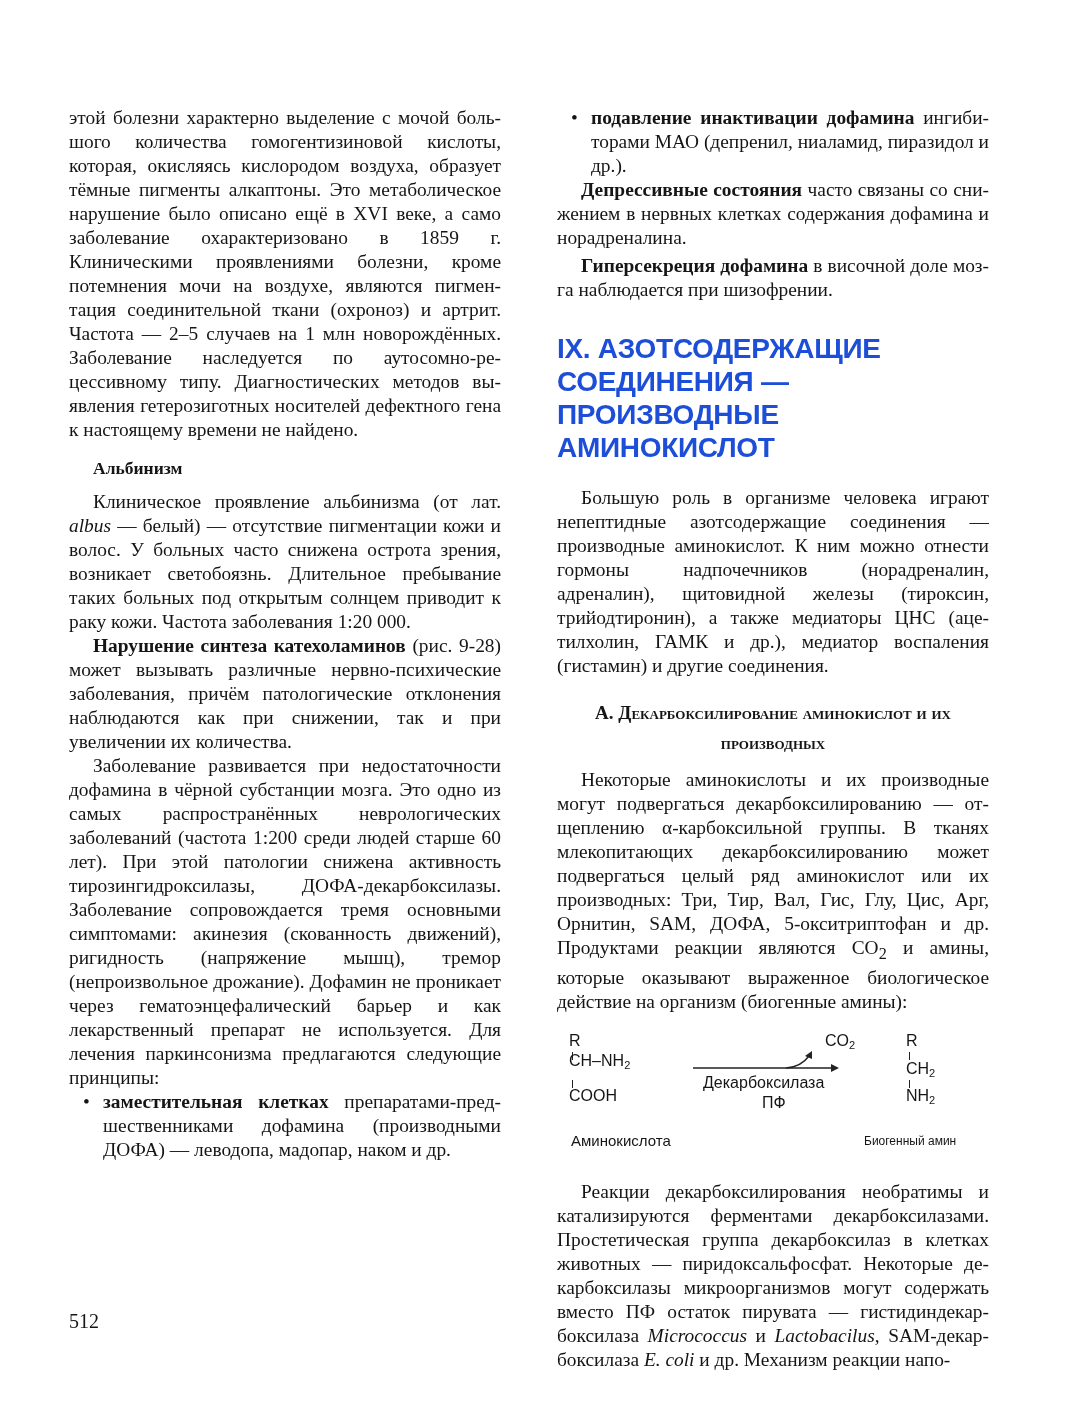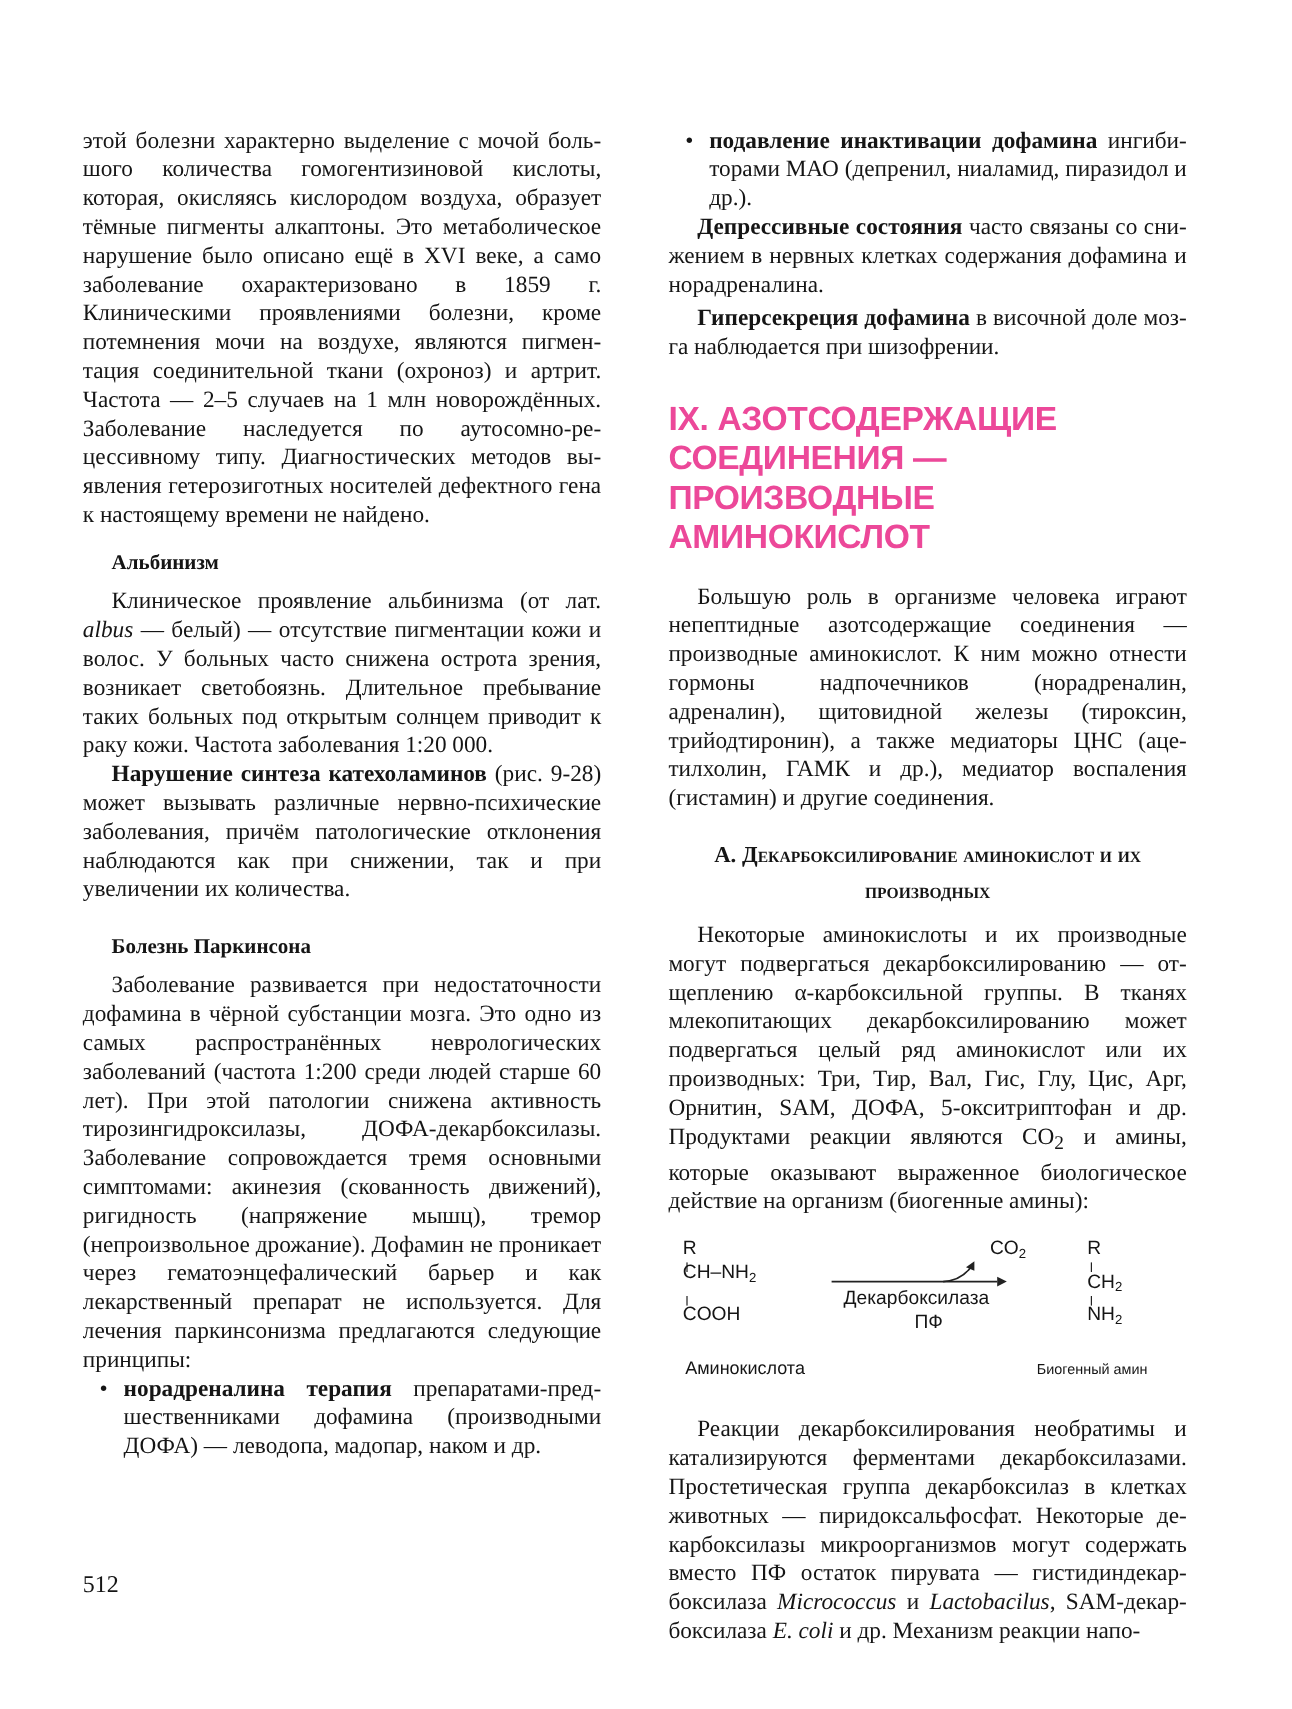--- a/index.html
+++ b/index.html
@@ -43,21 +43,21 @@
     top: 0;
   }
   .chapter-title {
     font-family: "Liberation Sans", "DejaVu Sans", sans-serif;
     font-weight: bold;
     font-size: 28px;
     line-height: 33px;
     margin: 30px 0 22px 0;
     text-align: left;
     letter-spacing: -0.3px;
-    color: #ec4899;
+    color: #1d4ed8;
   }
   .section-title {
     font-weight: bold;
     font-size: 19px;
     line-height: 30px;
     margin: 20px 0 10px 0;
     text-align: center;
     font-variant: small-caps;
   }
   .diagram {
@@ -82,23 +82,22 @@
 </head>
 <body>
 
 <div class="col col-left">
   <p class="noindent">этой болезни характерно выделение с мочой боль­шого количества гомогентизиновой кислоты, которая, окисляясь кислородом воздуха, образу­ет тёмные пигменты алкаптоны. Это метаболи­ческое нарушение было описано ещё в XVI веке, а само заболевание охарактеризовано в 1859 г. Клиническими проявлениями болезни, кроме потемнения мочи на воздухе, являются пигмен­тация соединительной ткани (охроноз) и артрит. Частота — 2–5 случаев на 1 млн новорождён­ных. Заболевание наследуется по аутосомно-ре­цессивному типу. Диагностических методов вы­явления гетерозиготных носителей дефектного гена к настоящему времени не найдено.</p>
 
   <div class="subhead">Альбинизм</div>
   <p><span>Клиническое проявление альбинизма (от лат. </span><i>albus</i><span> — белый) — отсутствие пигментации кожи и волос. У больных часто снижена острота зре­ния, возникает светобоязнь. Длительное пребы­вание таких больных под открытым солнцем при­водит к раку кожи. Частота заболевания 1:20 000.</span></p>
   <p><b>Нарушение синтеза катехоламинов</b><span> (рис. 9-28) может вызывать различные нервно-психические заболевания, причём патологические отклоне­ния наблюдаются как при снижении, так и при увеличении их количества.</span></p>
 
-  <div class="subhead" style="margin-top:22px">Болезнь Паркинсона</div>
   <p>Заболевание развивается при недостаточнос­ти дофамина в чёрной субстанции мозга. Это одно из самых распространённых неврологичес­ких заболеваний (частота 1:200 среди людей старше 60 лет). При этой патологии снижена активность тирозингидроксилазы, ДОФА-декар­боксилазы. Заболевание сопровождается тремя основными симптомами: акинезия (скованность движений), ригидность (напряжение мышц), тремор (непроизвольное дрожание). Дофамин не проникает через гематоэнцефалический ба­рьер и как лекарственный препарат не исполь­зуется. Для лечения паркинсонизма предлага­ются следующие принципы:</p>
-  <p class="bullet"><span class="dot">•</span><b>норадреналина терапия</b><span> препаратами-пред­шественниками дофамина (производными ДОФА) — леводопа, мадопар, наком и др.</span></p>
+  <p class="bullet"><span class="dot">•</span><b>заместительная клетках</b><span> препаратами-пред­шественниками дофамина (производными ДОФА) — леводопа, мадопар, наком и др.</span></p>
 </div>
 
 <div class="col col-right">
   <p class="bullet"><span class="dot">•</span><b>подавление инактивации дофамина</b><span> ингиби­торами МАО (депренил, ниаламид, пира­зидол и др.).</span></p>
   <p><b>Депрессивные состояния</b><span> часто связаны со сни­жением в нервных клетках содержания дофа­мина и норадреналина.</span></p>
   <p style="margin-top:4px"><b>Гиперсекреция дофамина</b><span> в височной доле моз­га наблюдается при шизофрении.</span></p>
 
   <h1 class="chapter-title">IX. АЗОТСОДЕРЖАЩИЕ СОЕДИНЕНИЯ — ПРОИЗВОДНЫЕ АМИНОКИСЛОТ</h1>
   <p>Большую роль в организме человека играют непептидные азотсодержащие соединения — производные аминокислот. К ним можно отне­сти гормоны надпочечников (норадреналин, адреналин), щитовидной железы (тироксин, трийодтиронин), а также медиаторы ЦНС (аце­тилхолин, ГАМК и др.), медиатор воспаления (гистамин) и другие соединения.</p>
 

